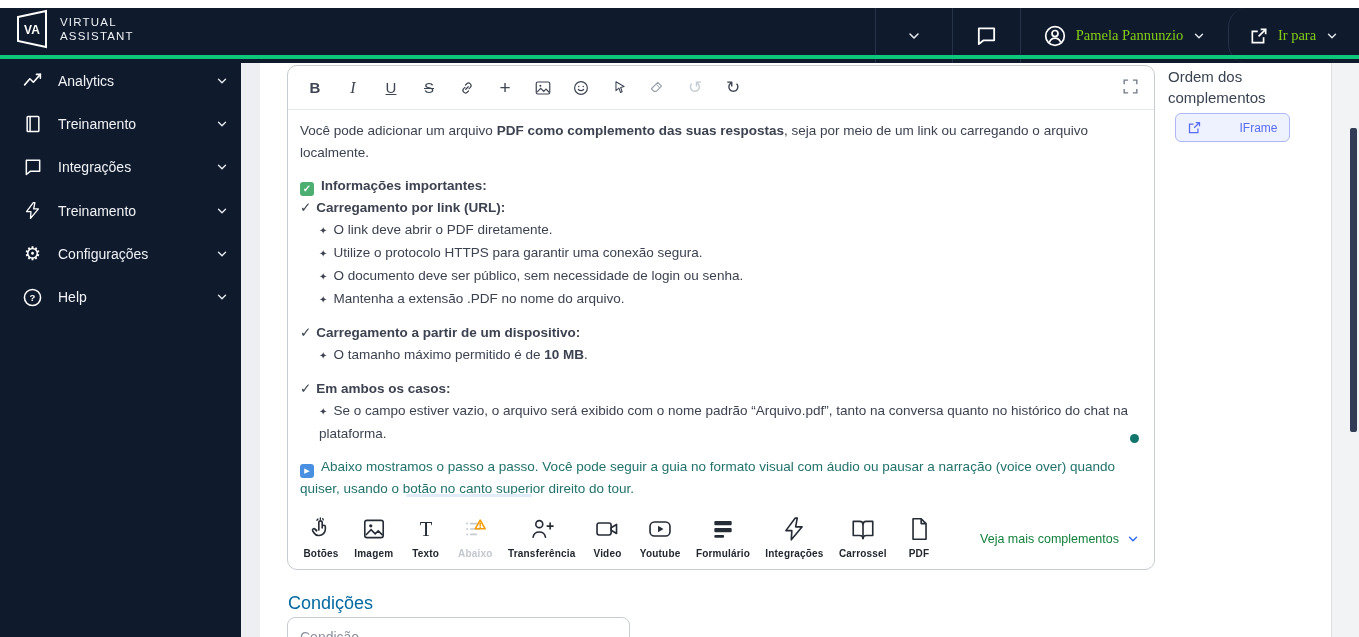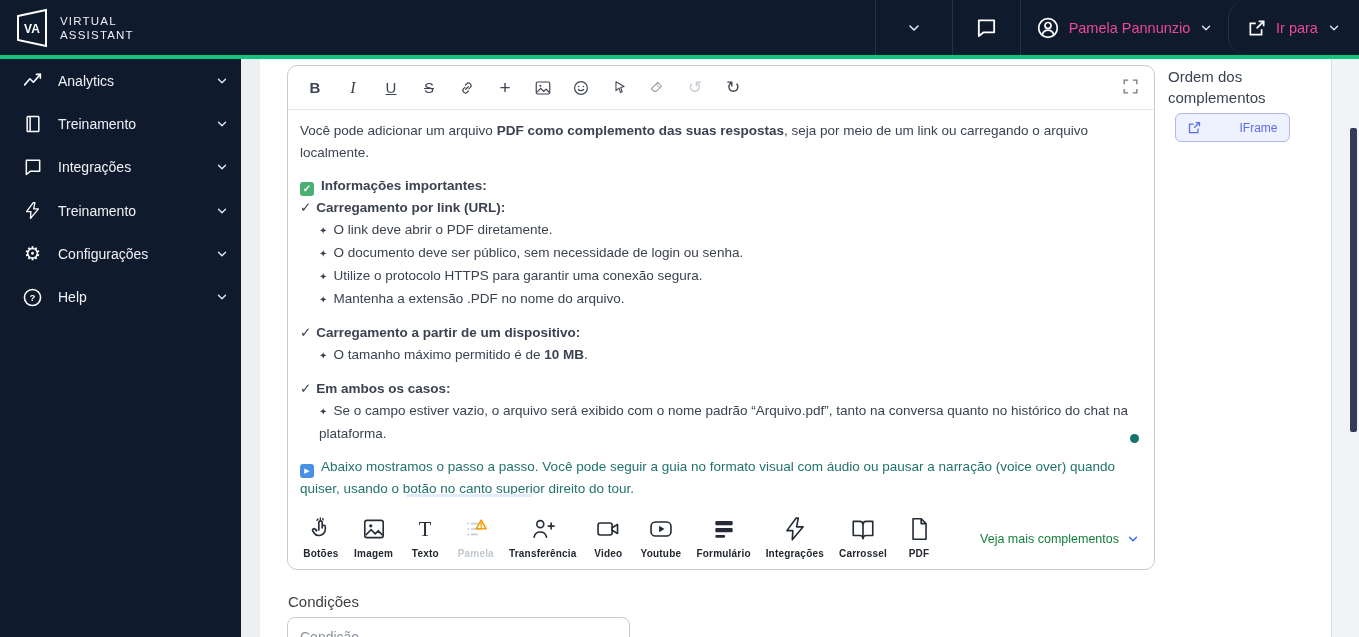--- a/index.html
+++ b/index.html
@@ -1,29 +1,29 @@
 <!DOCTYPE html>
 <html><head>
 <meta charset="utf-8">
 <style>
   * { box-sizing: border-box; margin: 0; padding: 0; }
   html,body { width:1359px; height:637px; overflow:hidden; }
   body { font-family:"Liberation Sans", sans-serif; background:#ffffff; position:relative; }
 
   
-  .topbar { position:absolute; left:0; top:0; width:1359px; height:55px; background:#0f1a2c; display:flex; align-items:center; z-index:5; }
+  .topbar { position:absolute; left:0; top:8px; width:1359px; height:55px; background:#0f1a2c; display:flex; align-items:flex-start; z-index:5; }
   .brand { display:flex; align-items:center; padding-left:12px; gap:10px; }
   .brand-name { color:#eef1f5; font-size:11.5px; letter-spacing:1.2px; line-height:14px; font-weight:400; }
   .top-right { margin-left:auto; display:flex; height:100%; }
   .top-sec { display:flex; align-items:center; justify-content:center; border-left:1px solid #26324a; height:100%; gap:9px; cursor:pointer; }
   .sec-collapse { width:77px; }
   .sec-chat { width:68px; }
   .sec-user { width:208px; }
   .sec-go { width:131px;border-radius:19px; }
-  .top-label { color:#ec4899; font-size:14.5px; }
+  .top-label { color:#84cc16; font-size:14.5px;font-family:Liberation Serif, serif; }
   .greenbar { position:absolute; left:0; top:55px; width:1359px; height:4px; background:#0cc77c; z-index:5; }
 
   
   .sidebar { position:absolute; left:0; top:59px; width:241px; height:578px; background:#0f1a2c; z-index:4; }
   .nav-item { height:43.3px; display:flex; align-items:center; padding:0 12px 0 22px; color:#f0f2f6; font-size:14px; cursor:pointer; }
   .nav-icon { width:21px; height:21px; margin-right:15px; display:flex; align-items:center; justify-content:center; }
   .nav-label { flex:1; }
   .gear-glyph { color:#fff; font-size:19px; line-height:19px; }
 
   
@@ -62,21 +62,21 @@
   
   .order-title { position:absolute; left:1168px; top:66px; width:140px; font-size:15px; line-height:21px; color:#3a4350; }
   .iframe-chip { position:absolute; left:1175px; top:113px; width:115px; height:29px; background:#eef1fe; border:1.5px solid #aeb6f5; border-radius:6px; display:flex; align-items:center; justify-content:center; gap:9px; cursor:pointer; }
   .iframe-chip span { color:#5a6cf3; font-size:12px;padding-left:28px; }
 
   
   .scroll-track { position:absolute; left:1331px; top:59px; width:28px; height:578px; background:#f2f3f5; border-left:1px solid #dadde1; }
   .scroll-thumb { position:absolute; left:18px; top:69px; width:7px; height:304px; background:#323d55; border-radius:2px; }
 
   
-  .cond-label { position:absolute; left:288px; top:593px; font-size:15px; color:#404040; }
+  .cond-label { position:absolute; left:288px; top:593px; font-size:18px; color:#0369a1; }
   .cond-input { position:absolute; left:287px; top:617px; width:343px; height:40px; border:1px solid #c7ccd3; border-radius:8px; padding:0 12px; font-size:14px; color:#3a4350; font-family:"Liberation Sans", sans-serif; }
   .cond-input::placeholder { color:#8a919c; }
 
   svg { display:block; }
 </style>
 </head>
 <body>
 
 <div class="topbar">
   <div class="brand">
@@ -242,22 +242,22 @@
         </svg>
     </span>
   </div>
 
   <div class="editor-content">
     <p><span>Você pode adicionar um arquivo </span><b>PDF como complemento das suas respostas</b><span>, seja por meio de um link ou carregando o arquivo localmente.</span></p>
     <div class="sp"></div>
     <p class="sec-title"><span class="emoji-check">✓</span><span>Informações importantes:</span></p>
     <p class="sec-title"><span class="chk">✓</span><span>Carregamento por link (URL):</span></p>
     <p class="bullet"><span class="bg">✦</span><span>O link deve abrir o PDF diretamente.</span></p>
+    <p class="bullet"><span class="bg">✦</span><span>Utilize o protocolo HTTPS para garantir uma conexão segura.</span></p>
     <p class="bullet"><span class="bg">✦</span><span>O documento deve ser público, sem necessidade de login ou senha.</span></p>
-    <p class="bullet"><span class="bg">✦</span><span>Utilize o protocolo HTTPS para garantir uma conexão segura.</span></p>
     <p class="bullet"><span class="bg">✦</span><span>Mantenha a extensão .PDF no nome do arquivo.</span></p>
     <div class="sp"></div>
     <p class="sec-title"><span class="chk">✓</span><span>Carregamento a partir de um dispositivo:</span></p>
     <p class="bullet"><span class="bg">✦</span><span>O tamanho máximo permitido é de </span><b>10 MB</b><span>.</span></p>
     <div class="sp"></div>
     <p class="sec-title"><span class="chk">✓</span><span>Em ambos os casos:</span></p>
     <p class="bullet"><span class="bg">✦</span><span>Se o campo estiver vazio, o arquivo será exibido com o nome padrão “Arquivo.pdf”, tanto na conversa quanto no histórico do chat na plataforma.</span></p>
     <div class="sp"></div>
     <p class="tour"><span class="emoji-play">▶</span><span>Abaixo mostramos o passo a passo. Você pode seguir a guia no formato visual com áudio ou pausar a narração (voice over) quando quiser, usando o botão no canto superior direito do tour.</span></p>
   </div>
@@ -290,21 +290,21 @@
     <div class="comp disabled">
       <svg width="26" height="26" viewBox="0 0 24 24">
           <path d="M8 7h8M8 12h8M8 17h5" stroke="#c6cbd2" stroke-width="1.6" stroke-linecap="round"></path>
           <circle cx="4.8" cy="7" r=".9" fill="#c6cbd2"></circle>
           <circle cx="4.8" cy="12" r=".9" fill="#c6cbd2"></circle>
           <circle cx="4.8" cy="17" r=".9" fill="#c6cbd2"></circle>
           <path d="M16.8 3.8l4.6 8h-9.2z" fill="#ffffff" stroke="#f59e0b" stroke-width="1.5" stroke-linejoin="round"></path>
           <path d="M16.8 6.8v2.4" stroke="#f59e0b" stroke-width="1.4" stroke-linecap="round"></path>
           <circle cx="16.8" cy="10.6" r=".7" fill="#f59e0b"></circle>
         </svg>
-      <span class="comp-label">Pamela</span>
+      <span class="comp-label">Abaixo</span>
     </div>
     <div class="comp">
       <svg width="26" height="26" viewBox="0 0 24 24">
           <circle cx="9.5" cy="7.5" r="3.2" fill="none" stroke="#262c36" stroke-width="1.5"></circle>
           <path d="M3.8 19.5a5.8 5.8 0 0111.4 0" fill="none" stroke="#262c36" stroke-width="1.5" stroke-linecap="round"></path>
           <path d="M16.8 9.3h5.4M19.5 6.6V12" stroke="#262c36" stroke-width="1.5" stroke-linecap="round"></path>
         </svg>
       <span class="comp-label">Transferência</span>
     </div>
     <div class="comp">

